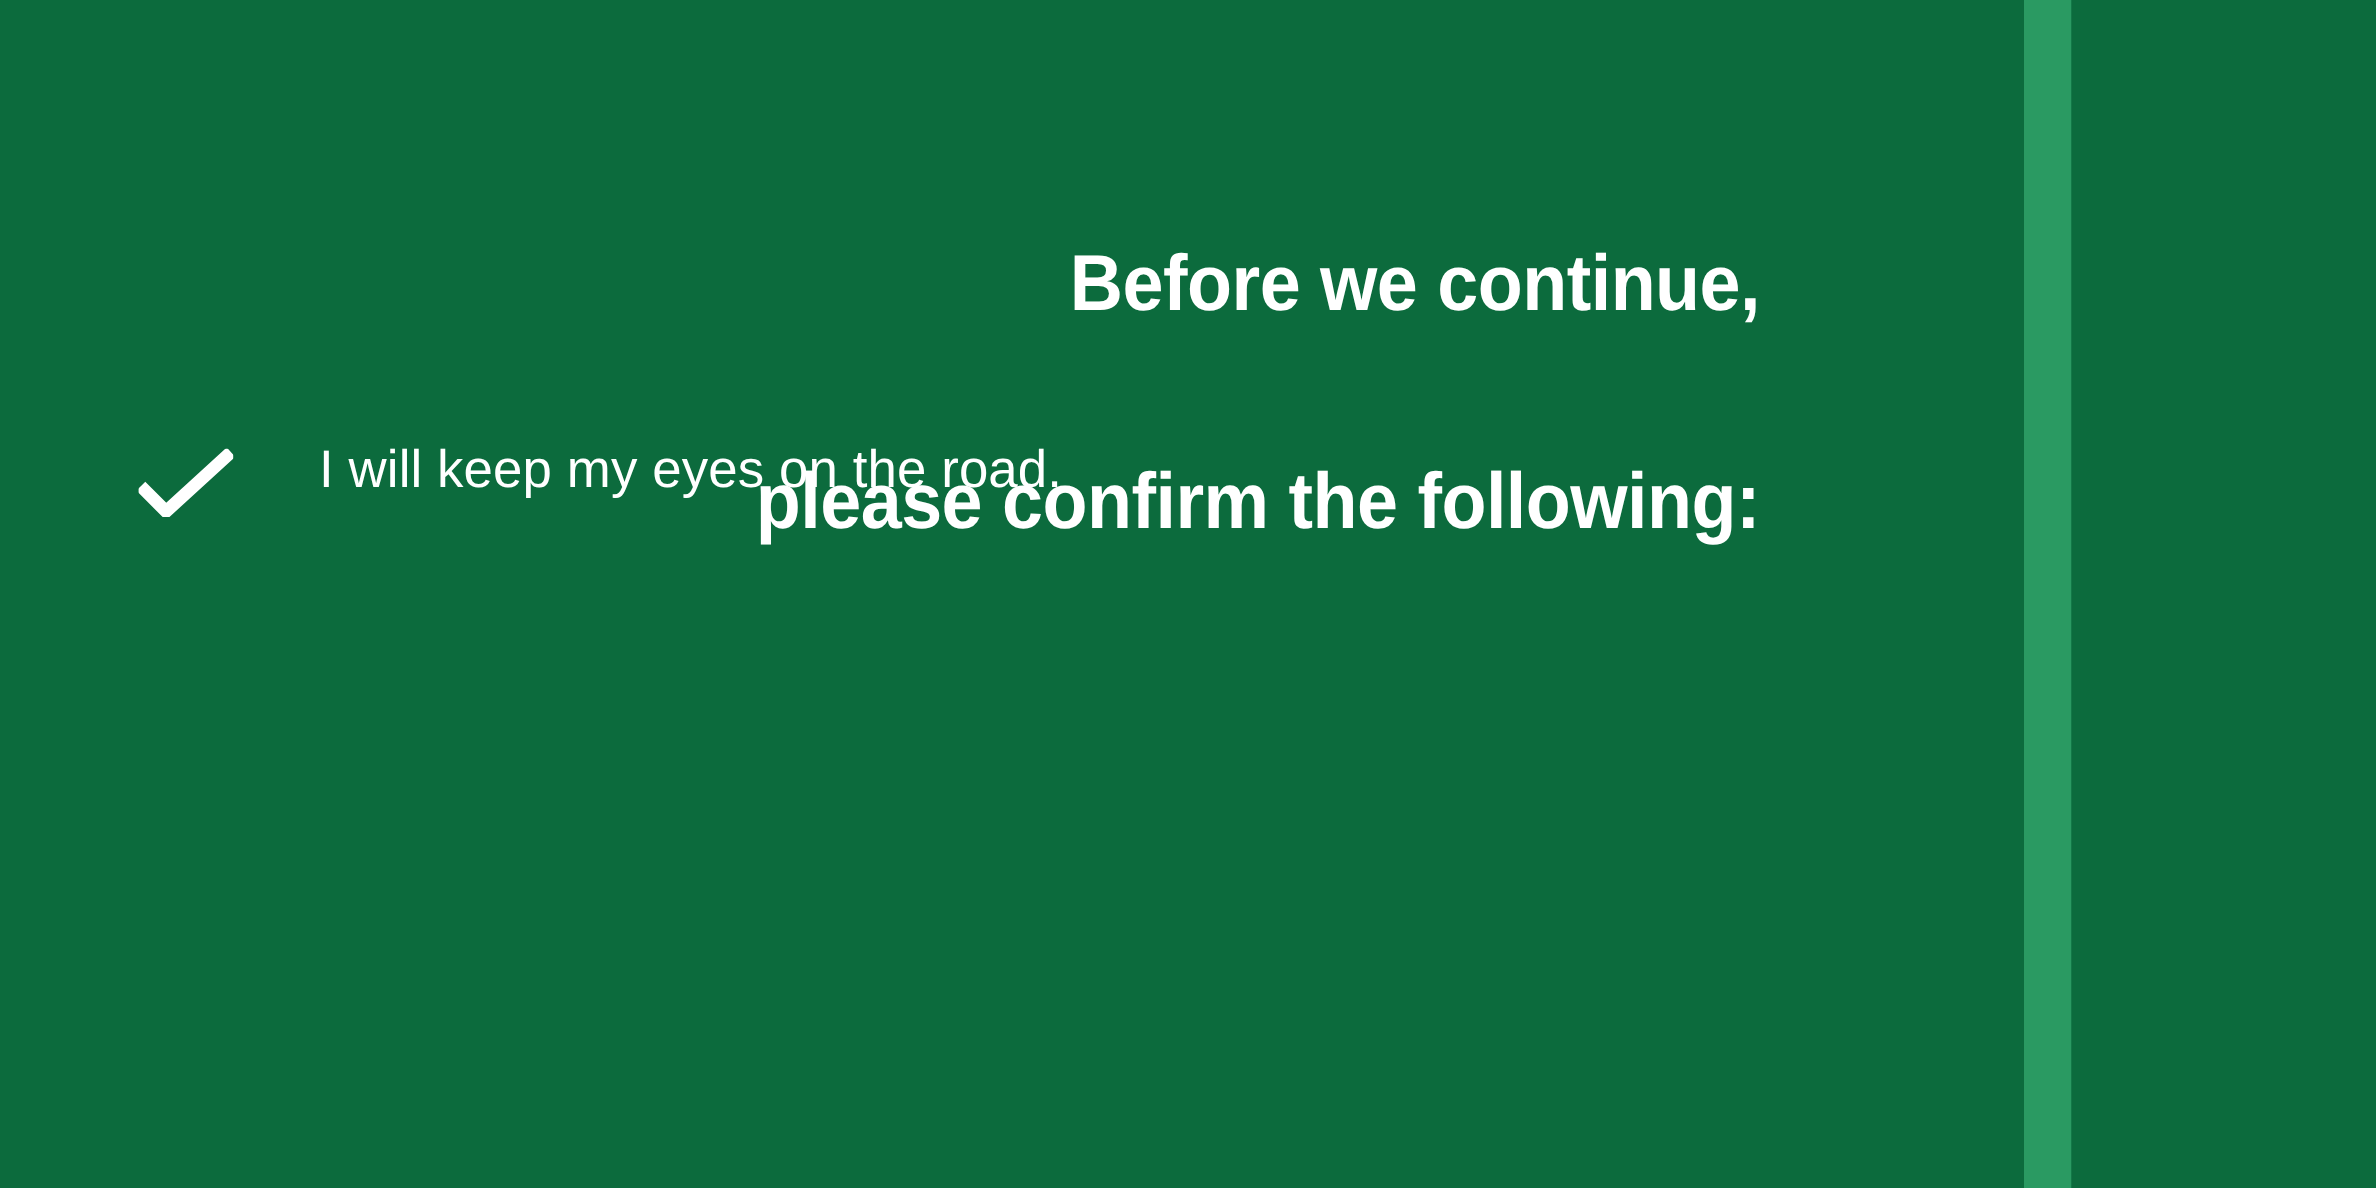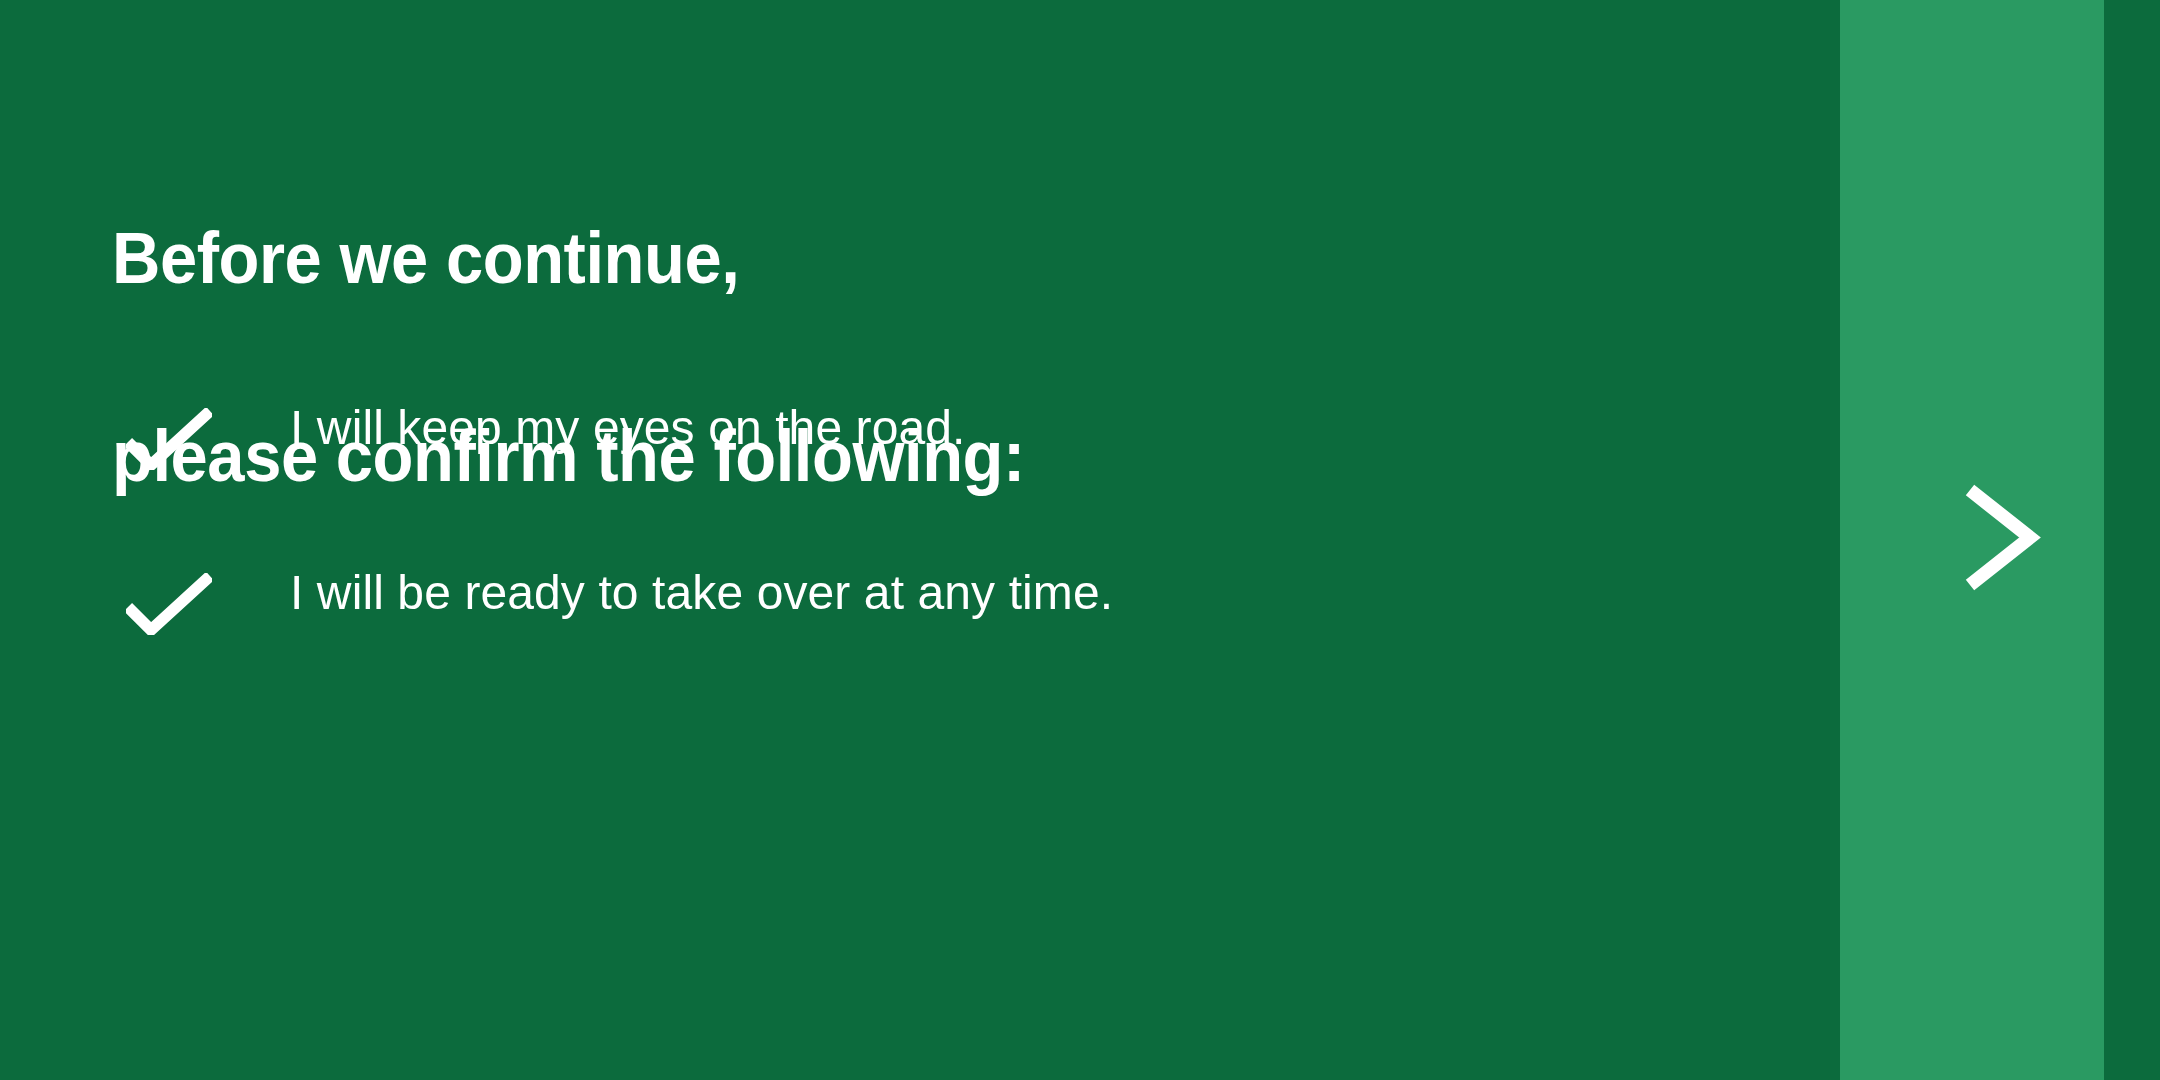--- a/index.html
+++ b/index.html
@@ -8,24 +8,25 @@
     padding: 0;
     background: #0c6b3d;
   }
   body {
     font-family: "Liberation Sans", sans-serif;
     -webkit-font-smoothing: antialiased;
   }
 
   #screen {
     position: relative;
-    width: 2104px;
+    width: 1883px;
     height: 1080px;
     overflow: hidden;
     background: var(--bg-left, #0c6b3d);
+    text-align: right;
   }
 
   
   .panel-left {
     position: absolute;
     left: 0;
     top: 0;
     width: 1840px;
     height: 1080px;
     background: #0c6b3d;
@@ -133,28 +134,20 @@
 
     <div class="check-row">
       <span class="check-icon">
         <svg viewBox="0 0 86 62" xmlns="http://www.w3.org/2000/svg">
           <path d="M2 34 L25 57 L84 3" fill="none" stroke="#ffffff" stroke-width="11.5" stroke-linecap="butt" stroke-linejoin="miter"></path>
         </svg>
       </span>
       <span class="check-label">I will keep my eyes on the road.</span>
     </div>
 
-    <div class="check-row">
-      <span class="check-icon">
-        <svg viewBox="0 0 86 62" xmlns="http://www.w3.org/2000/svg">
-          <path d="M2 34 L25 57 L84 3" fill="none" stroke="#ffffff" stroke-width="11.5" stroke-linecap="butt" stroke-linejoin="miter"></path>
-        </svg>
-      </span>
-      <span class="check-label">I will be ready to take over at any time.</span>
-    </div>
 
 
   </div>
 
   <button class="next-button" aria-label="Next">
     <span>
       <svg viewBox="0 0 120 155" xmlns="http://www.w3.org/2000/svg">
         <path d="M30 30 L90 77.5 L30 125" fill="none" stroke="#ffffff" stroke-width="13.5" stroke-linecap="butt" stroke-linejoin="miter"></path>
       </svg>
     </span>

